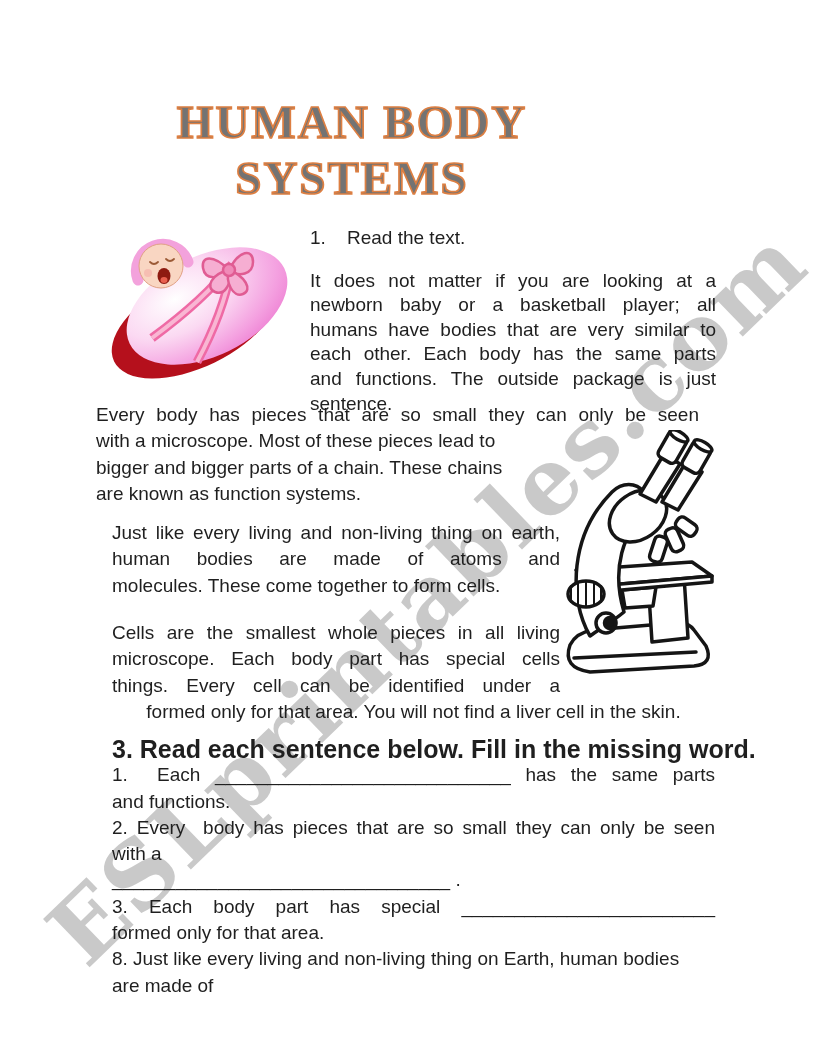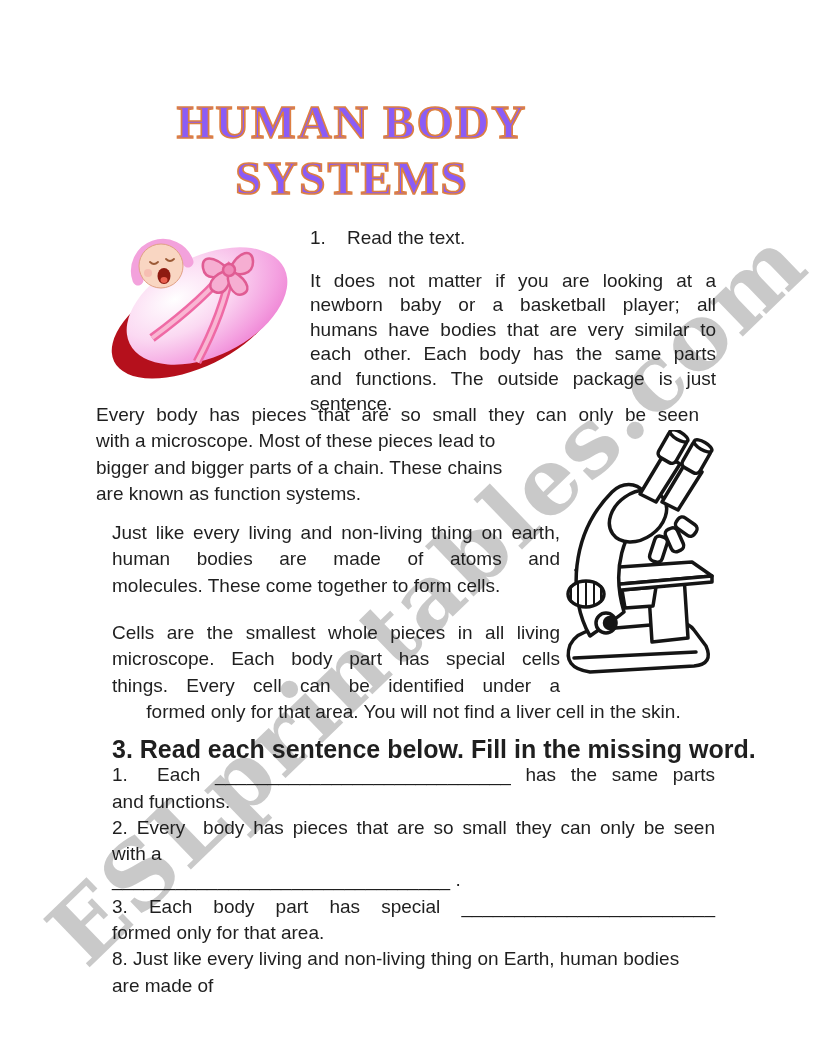--- a/index.html
+++ b/index.html
@@ -14,21 +14,21 @@
     transform:translate(-50%,-50%) rotate(-44deg);
     font-family:"DejaVu Serif",serif;font-weight:700;
     font-size:92px;letter-spacing:2px;white-space:nowrap;
     color:rgba(142,142,142,0.48);pointer-events:none;
   }
   
   .title{
     position:absolute;left:0;top:94px;width:704px;z-index:2;
     text-align:center;font-family:"Liberation Serif",serif;font-weight:700;
     font-size:47px;line-height:56px;letter-spacing:2px;
-    color:#8b5cf6;-webkit-text-stroke:1.7px #dd7f42;
+    color:#737373;-webkit-text-stroke:1.7px #dd7f42;
   }
   
   .blk{position:absolute;z-index:2;font-size:19px;line-height:26.3px;}
   .ln{white-space:nowrap;}
   .j{text-align:justify;text-align-last:justify;}
   
   .sec1{left:310px;top:226px;width:406px;line-height:24.6px;}
   .sec1 .h{font-weight:400;margin-bottom:18px;}
   
   .p2{left:96px;top:402px;width:603px;}

